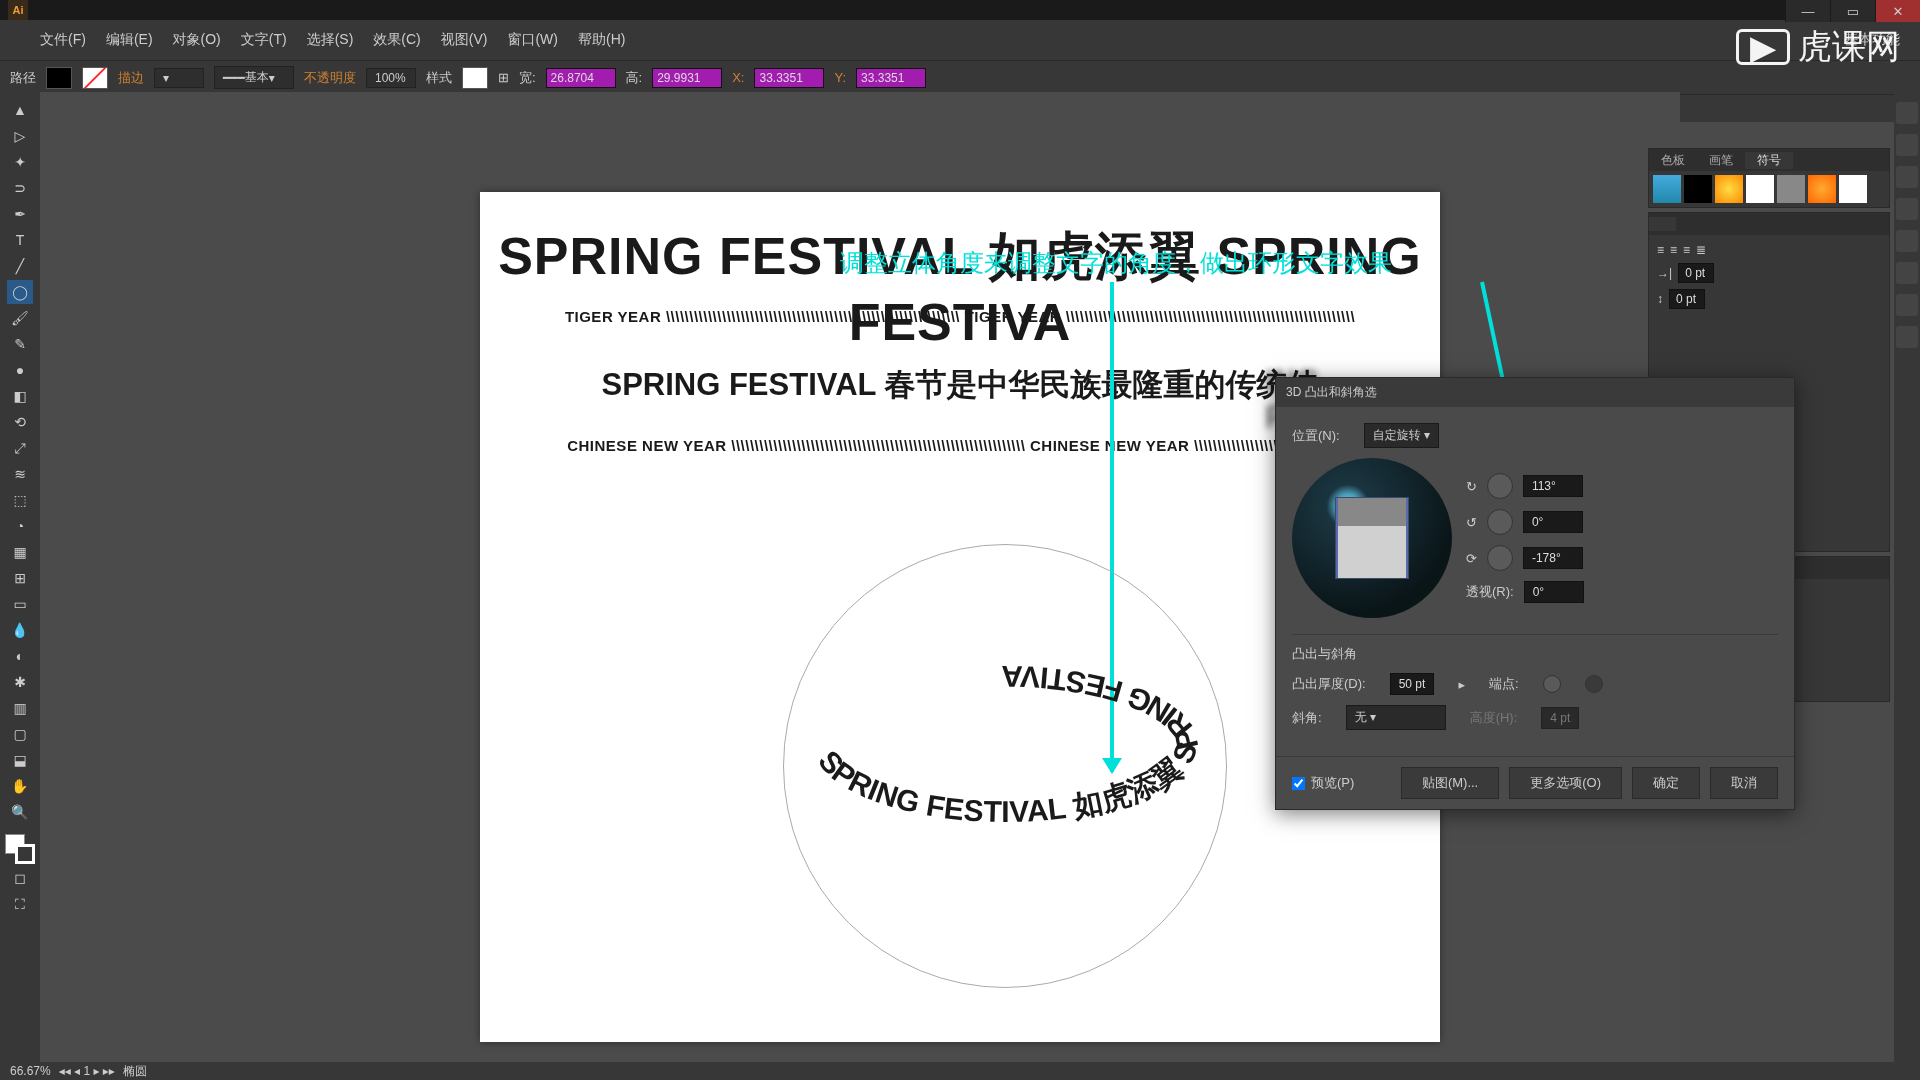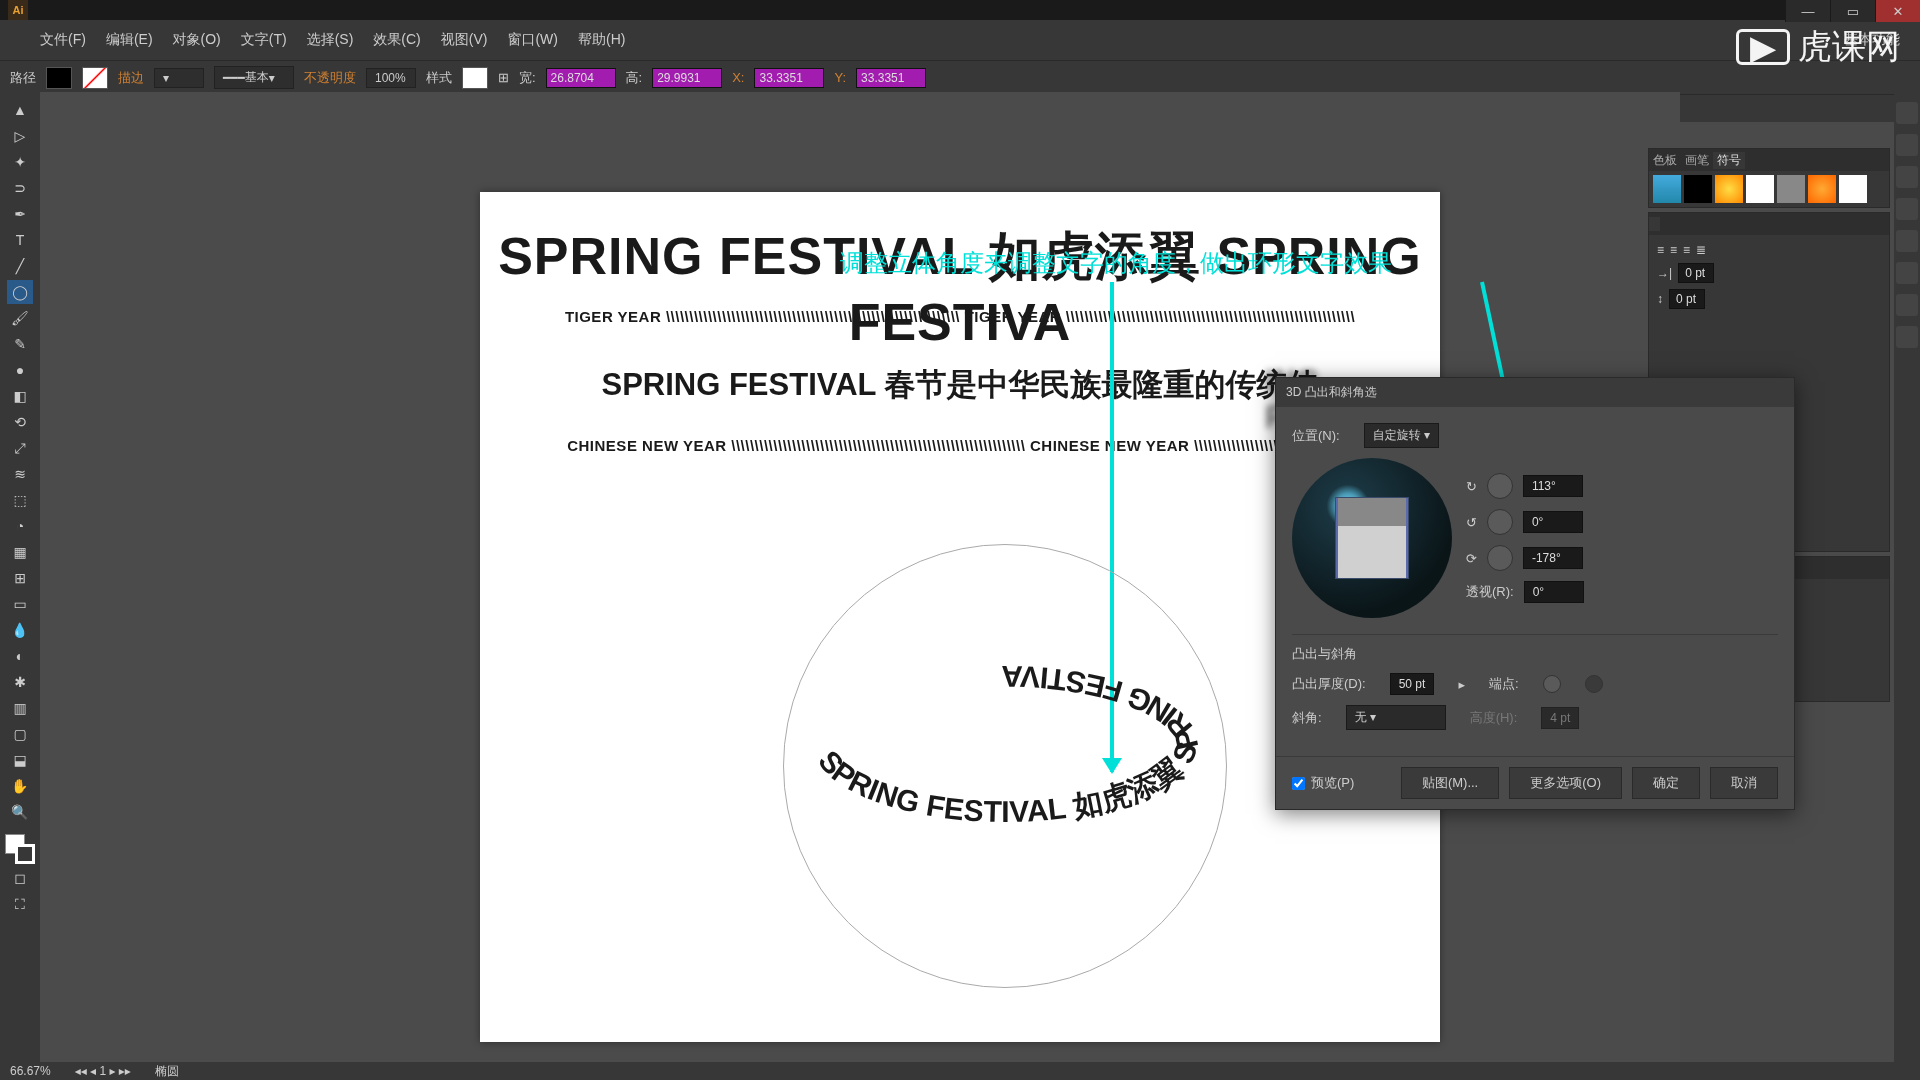--- a/index.html
+++ b/index.html
@@ -22,28 +22,28 @@
 .main-area { position: absolute; top: 92px; left: 40px; right: 240px; bottom: 18px; background: #4b4b4b; overflow: hidden; }
 .artboard { position: absolute; left: 440px; top: 100px; width: 960px; height: 850px; background: #fff; box-shadow: 0 0 8px rgba(0,0,0,0.4); }
 .toolbox { position: absolute; left: 0; top: 92px; width: 40px; background: #373737; display: flex; flex-direction: column; align-items: center; padding-top: 6px; gap: 2px; height: calc(100% - 110px); }
 .toolbox .tool { width: 26px; height: 24px; display: flex; align-items: center; justify-content: center; color: #ccc; font-size: 14px; }
 .toolbox .tool.selected { background: #2a5a8a; }
 .right-dock { position: absolute; right: 0; top: 92px; width: 26px; background: #373737; height: calc(100% - 110px); display: flex; flex-direction: column; align-items: center; gap: 10px; padding-top: 10px; }
 .right-dock div { width: 22px; height: 22px; background: #444; border-radius: 3px; }
 .panels { position: absolute; right: 30px; top: 148px; width: 242px; }
 .panel-row { background: #373737; border: 1px solid #2a2a2a; margin-bottom: 4px; }
 .panel-tabs { display: flex; background: #2e2e2e; font-size: 12px; color: #aaa; height: 22px; align-items: center; }
-.panel-tabs span { padding: 0 4px; }
+.panel-tabs span { padding: 0 12px; }
 .panel-tabs span.active { background: #373737; color: #ddd; }
 .swatch-grid { display: flex; flex-wrap: wrap; padding: 4px; gap: 3px; }
 .swatch-grid div { width: 28px; height: 28px; }
 .char-panel { padding: 8px; display: flex; flex-direction: column; gap: 6px; }
 .char-row { display: flex; align-items: center; gap: 6px; font-size: 12px; color: #ccc; }
 .char-row .input { background: #1a1a1a; border: 1px solid #111; padding: 2px 6px; width: 36px; color: #ddd; font-size: 12px; }
-.status-bar { position: absolute; bottom: 0; left: 0; right: 0; height: 18px; background: #373737; color: #ccc; font-size: 12px; display: flex; align-items: center; padding: 0 10px; gap: 24px; }
+.status-bar { position: absolute; bottom: 0; left: 0; right: 0; height: 18px; background: #373737; color: #ccc; font-size: 12px; display: flex; align-items: center; padding: 0 10px; gap: 8px; }
 
 .dialog { position: absolute; left: 1275px; top: 377px; width: 520px; background: #4a4a4a; border: 1px solid #2a2a2a; box-shadow: 0 4px 20px rgba(0,0,0,0.5); color: #ccc; font-size: 13px; }
 .dialog-title { background: #3a3a3a; padding: 6px 10px; font-size: 12px; }
 .dialog-body { padding: 16px; }
 .dialog-row { display: flex; align-items: center; gap: 24px; margin-bottom: 10px; }
 .trackball-area { display: flex; align-items: center; gap: 14px; margin-bottom: 16px; }
 .trackball { width: 160px; height: 160px; border-radius: 50%; background: radial-gradient(circle at 35% 30%, #7ae0ff 0%, #4a9ab5 8%, #1a3540 14%, #0a1518 70%); position: relative; display: flex; align-items: center; justify-content: center; }
 .trackball .cube { width: 74px; height: 82px; background: linear-gradient(180deg, #888 0%, #888 35%, #d0d0d0 35%, #d0d0d0 100%); border: 1px solid #3a4a6a; box-shadow: inset -2px 0 0 #5a6aaa, inset 2px 0 0 #5a6aaa; }
 .angle-controls { display: flex; flex-direction: column; gap: 10px; }
 .angle-row { display: flex; align-items: center; gap: 10px; }

